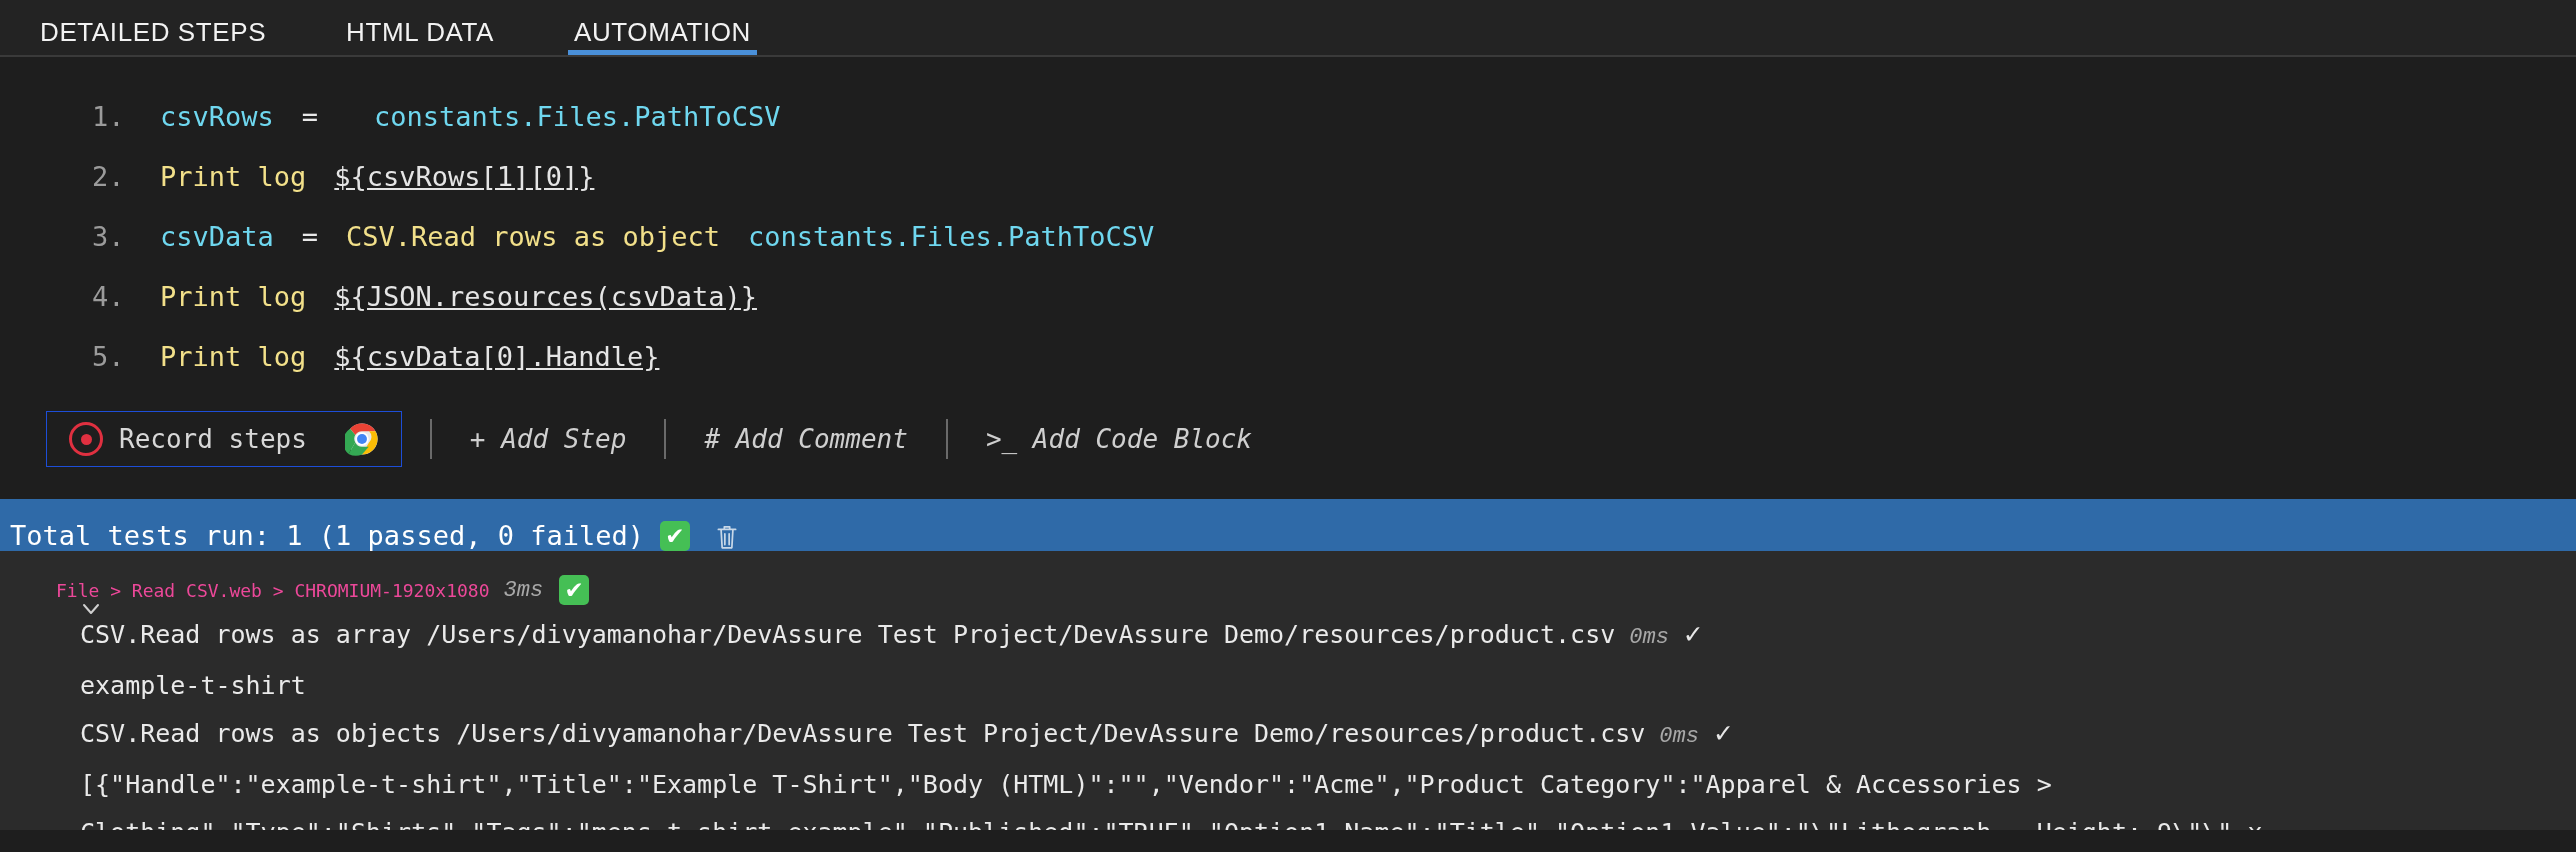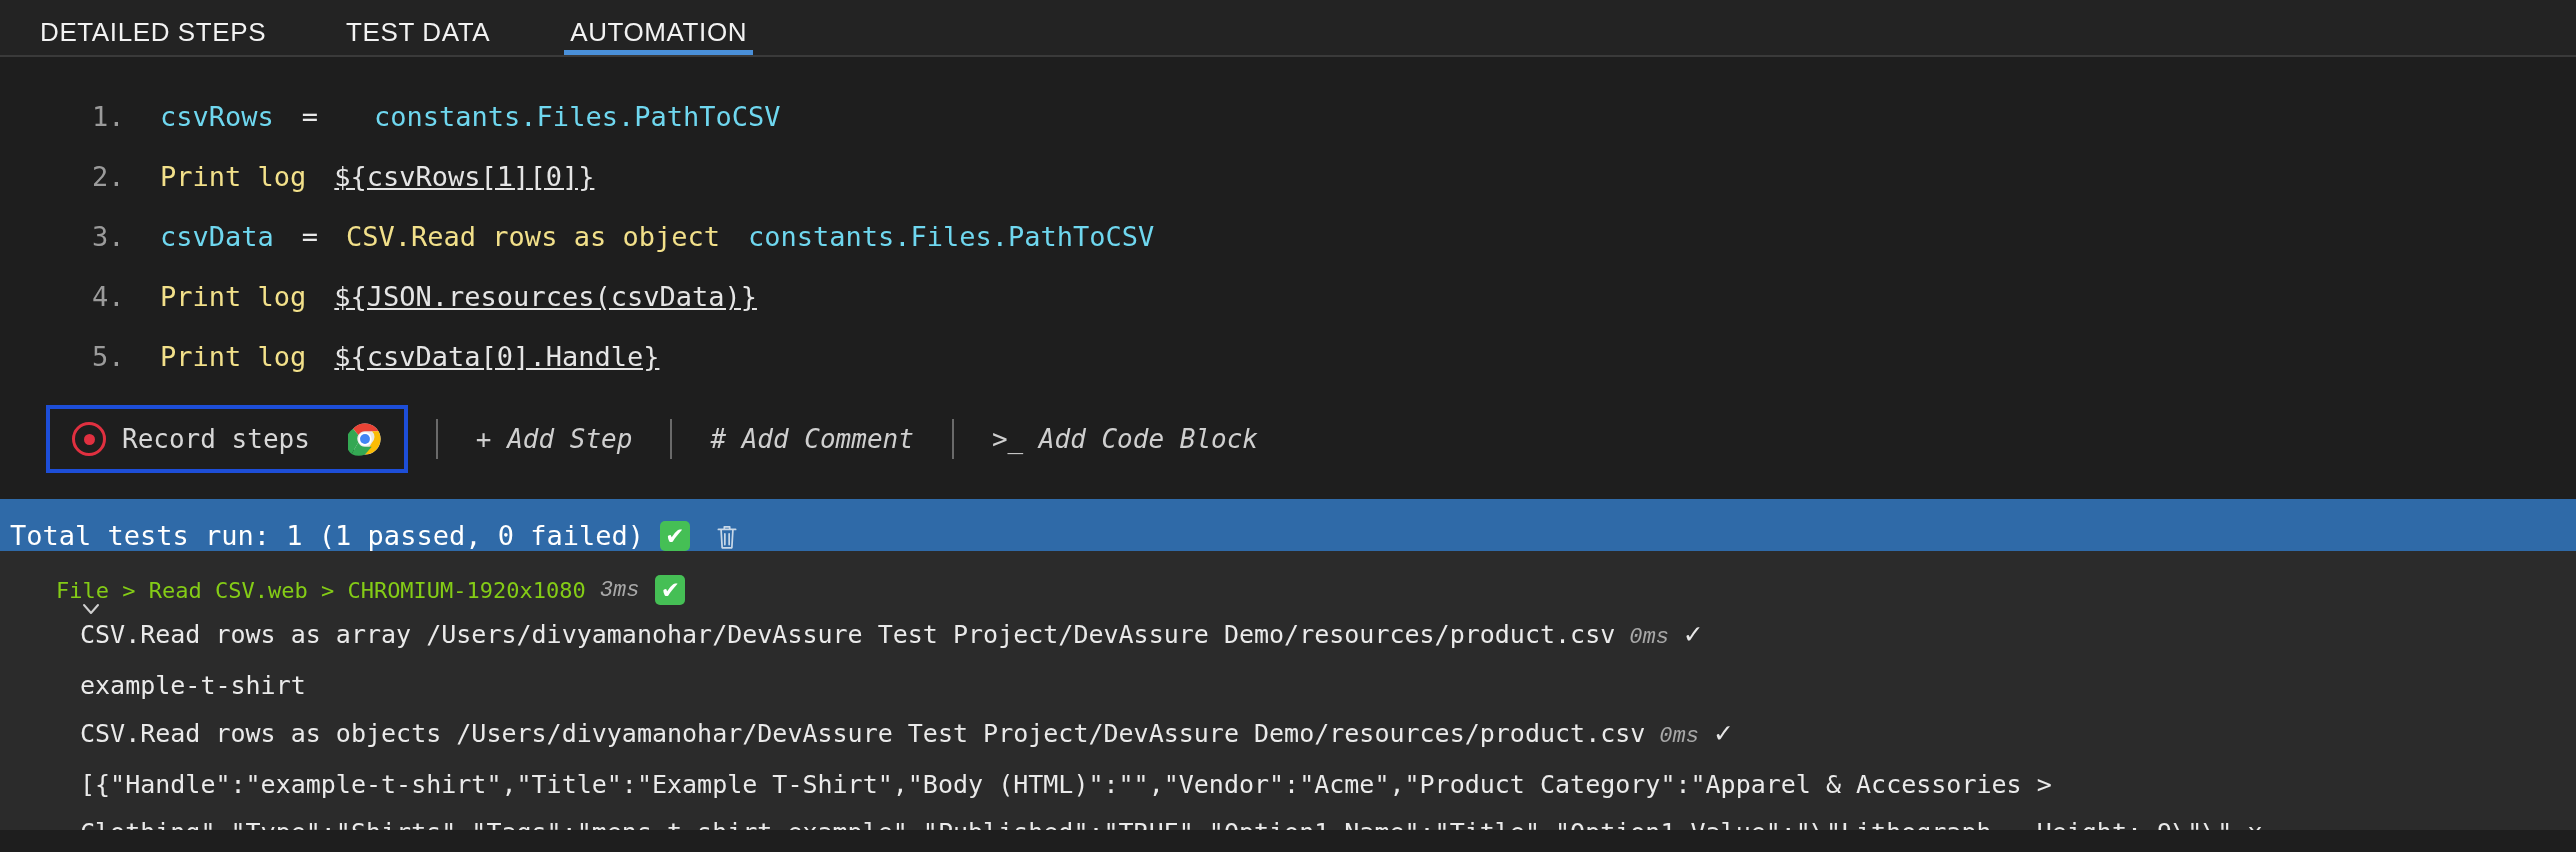--- a/index.html
+++ b/index.html
@@ -87,23 +87,23 @@
   .toolbar {
     display: flex;
     align-items: center;
     padding-left: 46px;
     margin-top: 14px;
     height: 76px;
   }
   .record-btn {
     display: flex;
     align-items: center;
-    border: 4px solid #1d4ed8;
+    border: 1px solid #1d4ed8;
     background: #1e1e1e;
-    height: 68px;
+    height: 56px;
     box-sizing: border-box;
     padding: 0 22px;
     cursor: pointer;
   }
   .rec-dot {
     width: 28px; height: 28px;
     border-radius: 50%;
     border: 3px solid #e03040;
     display: inline-flex;
     align-items: center;
@@ -196,22 +196,22 @@
     white-space: pre;
     cursor: pointer;
   }
   .chev {
     width: 22px; height: 22px;
     margin-right: 12px;
     flex: none;
   }
   .log-head .crumb {
     font-family: "DejaVu Sans Mono", monospace;
-    font-size: 22px;
-    color: #84cc16;
+    font-size: 18px;
+    color: #ec4899;
   }
   .dur {
     font-family: Liberation Mono, monospace;
     font-style: italic;
     font-size: 22px;
     color: #a8a8a8;
     margin-left: 14px;
     text-align: center;
   }
   .log-line {
@@ -233,21 +233,21 @@
 </style>
 </head>
 <body>
 
 <div class="tabbar">
   <div class="tab">
     <span>DETAILED STEPS</span>
   </div>
   <div class="tab-gap"></div>
   <div class="tab">
-    <span>TEST DATA</span>
+    <span>HTML DATA</span>
   </div>
   <div class="tab-gap"></div>
   <div class="tab active">
     <span>AUTOMATION</span>
   </div>
 </div>
 
 <div class="steps">
 
   <div class="step-row">

